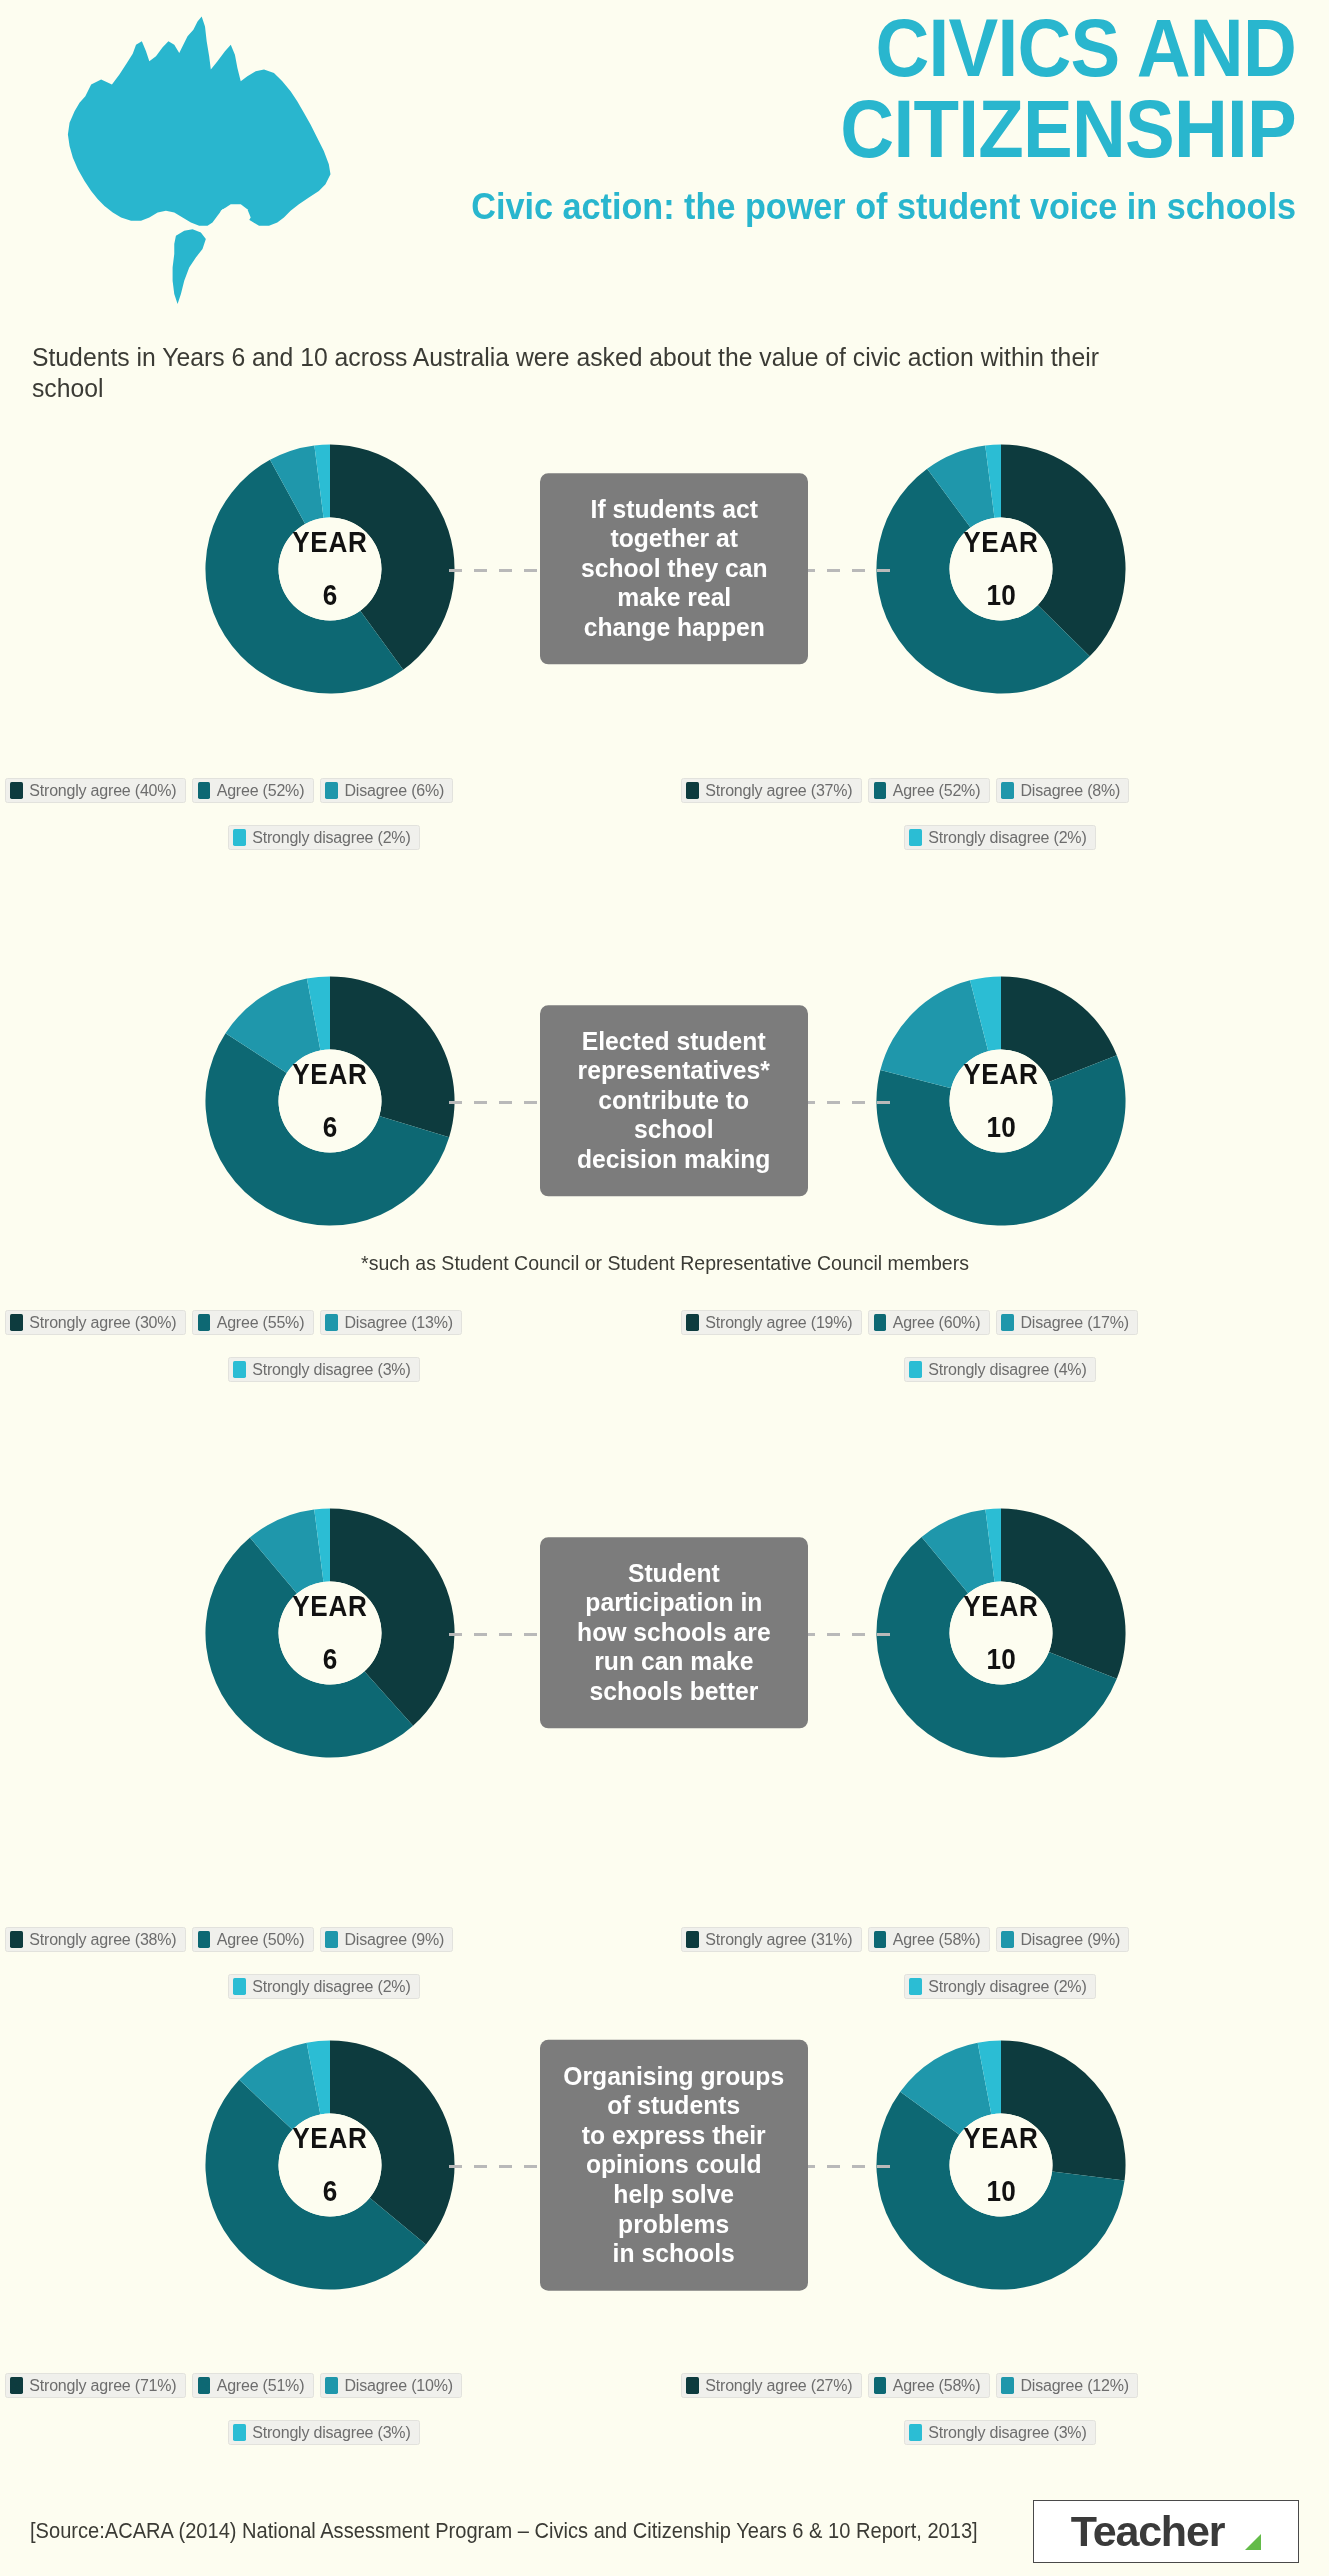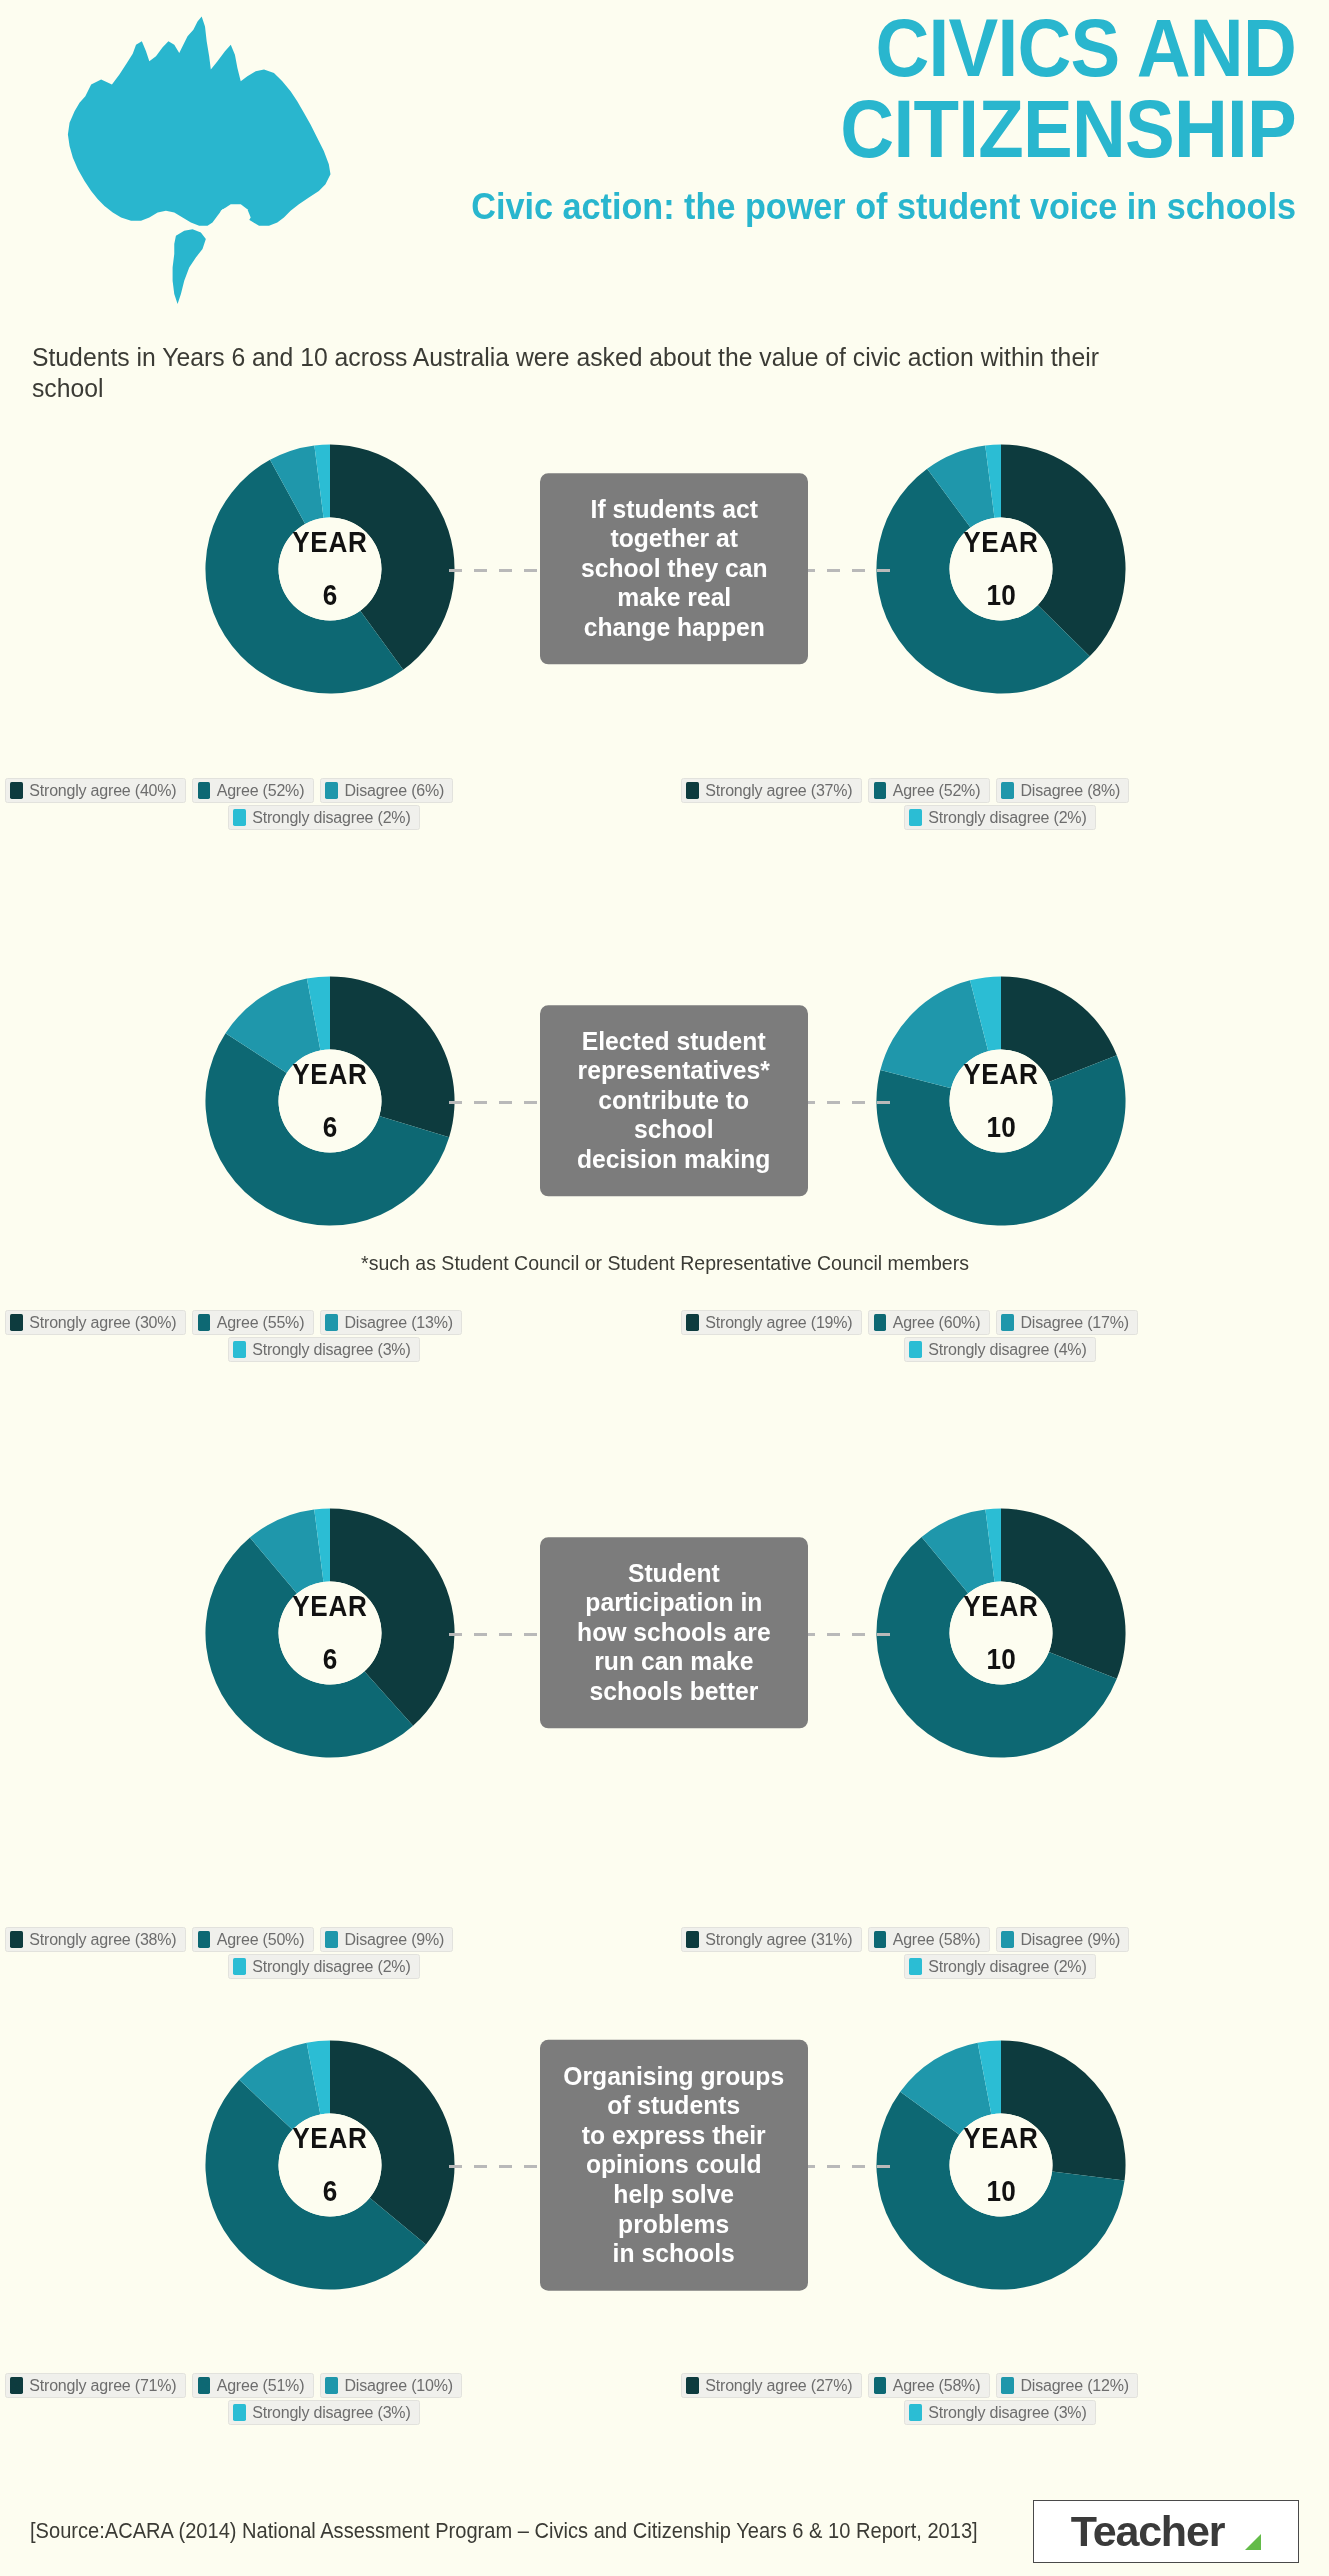--- a/index.html
+++ b/index.html
@@ -73,21 +73,21 @@
     position: absolute; width: 1330px; text-align: center;
     font-size: 21px; color: #3b3b35; transform: scaleX(0.93);
   }
 
   
   .legend-block { position: absolute; width: 656px; }
   .legend-block.left { left: 5px; }
   .legend-block.right { left: 681px; }
   .legend-row { display: flex; gap: 6.6px; }
   .legend-row.r1 { justify-content: flex-start; }
-  .legend-row.r2 { justify-content: center; margin-top: 2px; padding-right: 18.3px; }
+  .legend-row.r2 { justify-content: center; margin-top: 22px; padding-right: 18.3px; }
   .legend-item {
     display: inline-flex; align-items: center; gap: 6.6px;
     background: #f0f0ec; border: 0.8px solid #e2e2dd; border-radius: 2.5px;
     padding: 3.3px 8.3px 3.3px 4.2px; height: 25px;
   }
   .swatch { width: 12.5px; height: 17.5px; border-radius: 1.7px; flex: 0 0 auto; }
   .legend-text { font-size: 16px; color: #6d6d6d; white-space: nowrap;
       font-family:"Liberation Sans","Liberation Sans",sans-serif; letter-spacing:-0.2px;}
 
   

